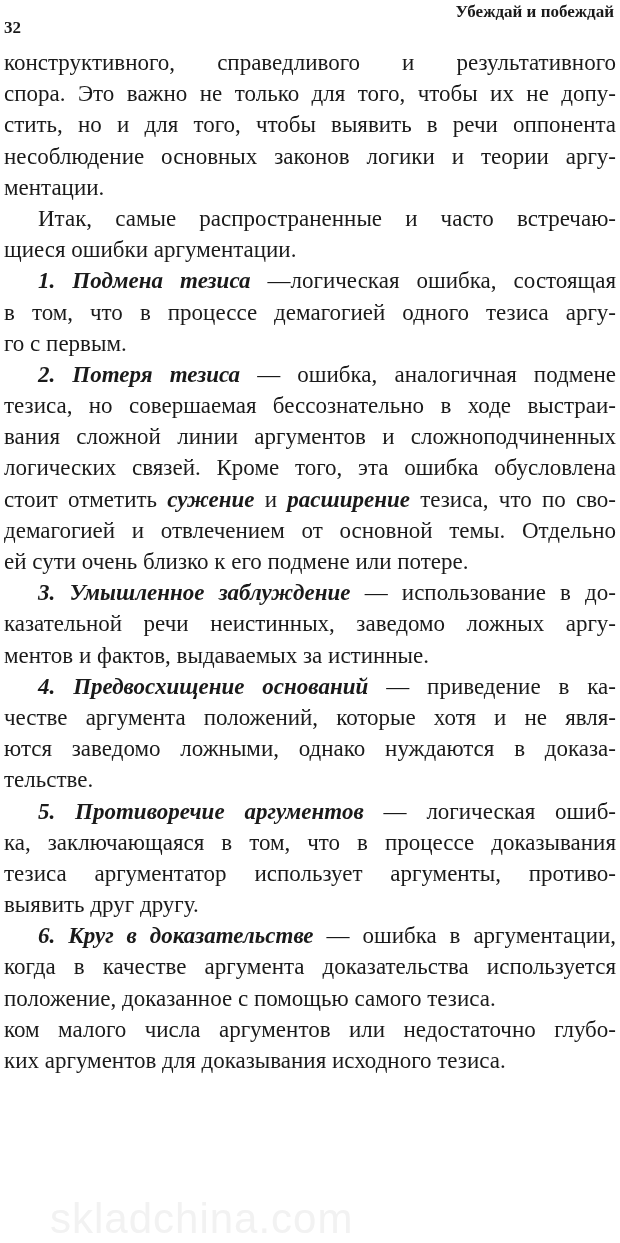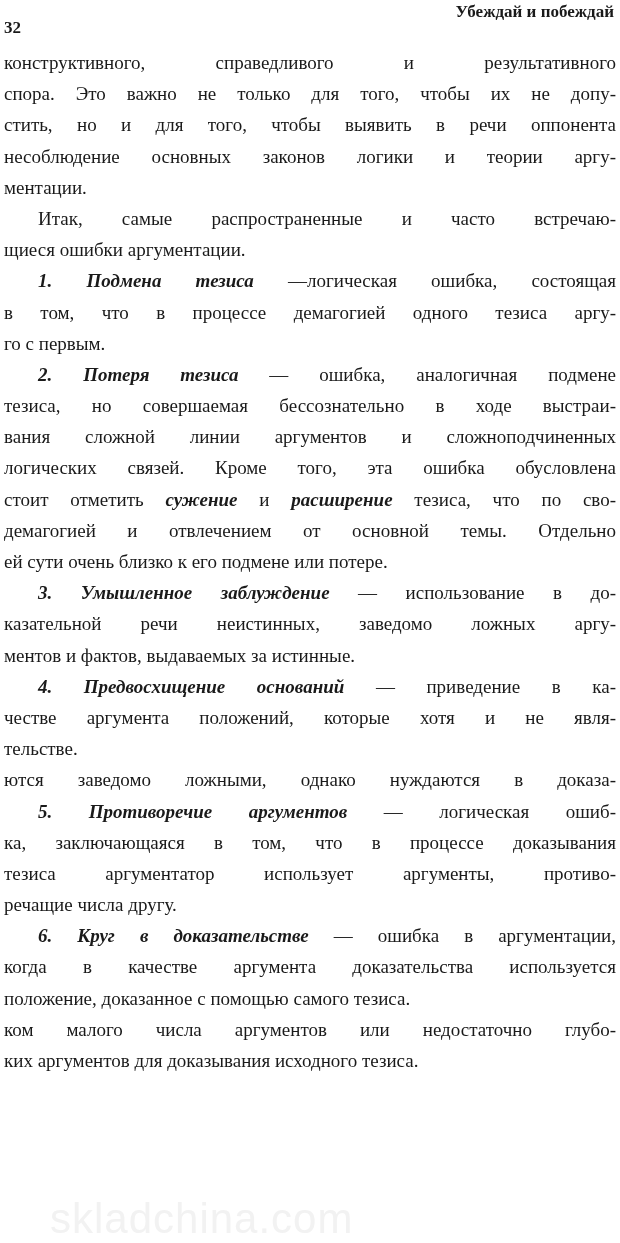--- a/index.html
+++ b/index.html
@@ -1,21 +1,21 @@
 <!DOCTYPE html>
 <html><head>
 <meta charset="utf-8">
 <style>
   html, body { margin: 0; padding: 0; background: #ffffff; }
   body { width: 620px; height: 1243px; position: relative; overflow: hidden; font-family: "Liberation Serif", "DejaVu Serif", serif; color: #1a1a1a; }
   .header { position: absolute; top: 2px; left: 4px; right: 6px; height: 22px; font-weight: bold; font-size: 17px; }
   .page-num { position: absolute; left: 0; top: 16px; }
   .running-title { position: absolute; right: 0; top: 0; }
   .body { position: absolute; top: 47px; left: 4px; width: 612px; }
-  .line { display: block; height: 31.2px; line-height: 31.2px; font-size: 19px; text-align: justify; text-align-last: justify; white-space: nowrap; }
+  .line { display: block; height: 31.2px; line-height: 31.2px; font-size: 23px; text-align: justify; text-align-last: justify; white-space: nowrap; }
   .line.last { text-align-last: left; }
   .line.indent { padding-left: 34px; }
   .line span.bi { font-weight: bold; font-style: italic; }
   .watermark { position: absolute; left: 50px; top: 1195px; font-family: "Liberation Sans", sans-serif; font-size: 42px; color: #f2f2f2; letter-spacing: 1px; }
 </style>
 </head>
 <body>
 
 <div class="header">
   <span class="page-num">32</span>
@@ -38,26 +38,26 @@
     <div class="line"><span style="white-space: pre;">вания сложной линии аргументов и сложноподчиненных</span></div>
     <div class="line"><span style="white-space: pre;">логических связей. Кроме того, эта ошибка обусловлена</span></div>
     <div class="line"><span style="white-space: pre;">стоит отметить </span><span class="bi" style="white-space: pre;">сужение</span><span style="white-space: pre;"> и </span><span class="bi" style="white-space: pre;">расширение</span><span style="white-space: pre;"> тезиса, что по сво-</span></div>
     <div class="line"><span style="white-space: pre;">демагогией и отвлечением от основной темы. Отдельно</span></div>
     <div class="line last"><span style="white-space: pre;">ей сути очень близко к его подмене или потере.</span></div>
     <div class="line indent"><span class="bi" style="white-space: pre;">3. Умышленное заблуждение</span><span style="white-space: pre;"> — использование в до-</span></div>
     <div class="line"><span style="white-space: pre;">казательной речи неистинных, заведомо ложных аргу-</span></div>
     <div class="line last"><span style="white-space: pre;">ментов и фактов, выдаваемых за истинные.</span></div>
     <div class="line indent"><span class="bi" style="white-space: pre;">4. Предвосхищение оснований</span><span style="white-space: pre;"> — приведение в ка-</span></div>
     <div class="line"><span style="white-space: pre;">честве аргумента положений, которые хотя и не явля-</span></div>
+    <div class="line"><span style="white-space: pre;">ются заведомо ложными, однако нуждаются в доказа-</span></div>
     <div class="line last"><span style="white-space: pre;">тельстве.</span></div>
-    <div class="line"><span style="white-space: pre;">ются заведомо ложными, однако нуждаются в доказа-</span></div>
     <div class="line indent"><span class="bi" style="white-space: pre;">5. Противоречие аргументов</span><span style="white-space: pre;"> — логическая ошиб-</span></div>
     <div class="line"><span style="white-space: pre;">ка, заключающаяся в том, что в процессе доказывания</span></div>
     <div class="line"><span style="white-space: pre;">тезиса аргументатор использует аргументы, противо-</span></div>
-    <div class="line last"><span style="white-space: pre;">речащие числа другу.</span></div>
+    <div class="line last"><span style="white-space: pre;">выявить друг другу.</span></div>
     <div class="line indent"><span class="bi" style="white-space: pre;">6. Круг в доказательстве</span><span style="white-space: pre;"> — ошибка в аргументации,</span></div>
     <div class="line"><span style="white-space: pre;">когда в качестве аргумента доказательства используется</span></div>
     <div class="line last"><span style="white-space: pre;">положение, доказанное с помощью самого тезиса.</span></div>
     <div class="line"><span style="white-space: pre;">ком малого числа аргументов или недостаточно глубо-</span></div>
     <div class="line last"><span style="white-space: pre;">ких аргументов для доказывания исходного тезиса.</span></div>
   </div>
 
 <div class="watermark">skladchina.com</div>
 
 </body></html>

